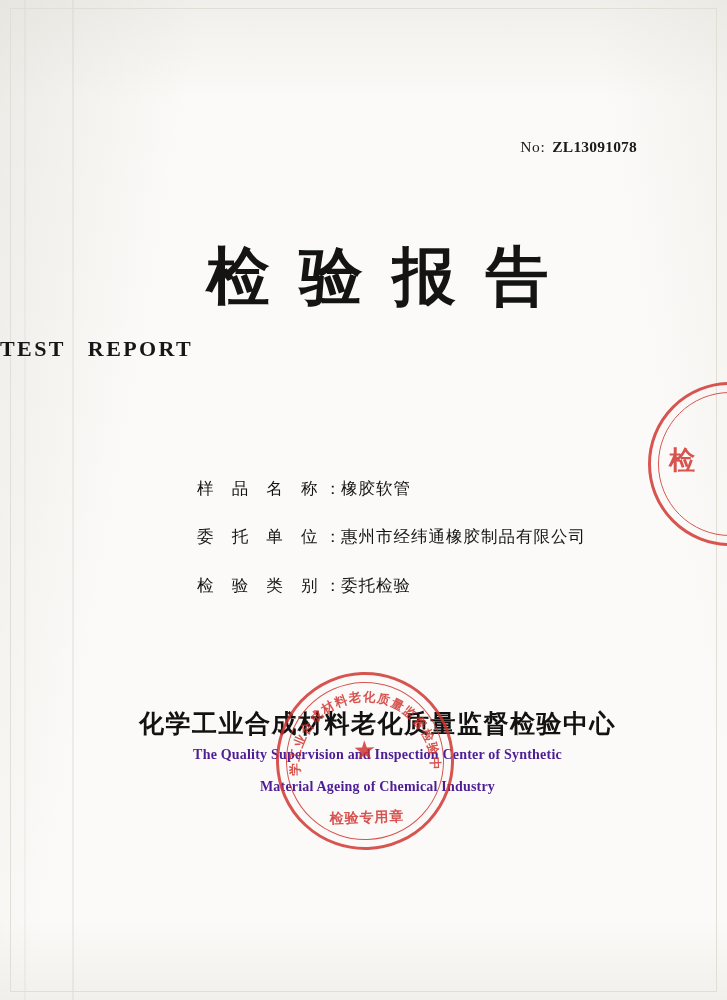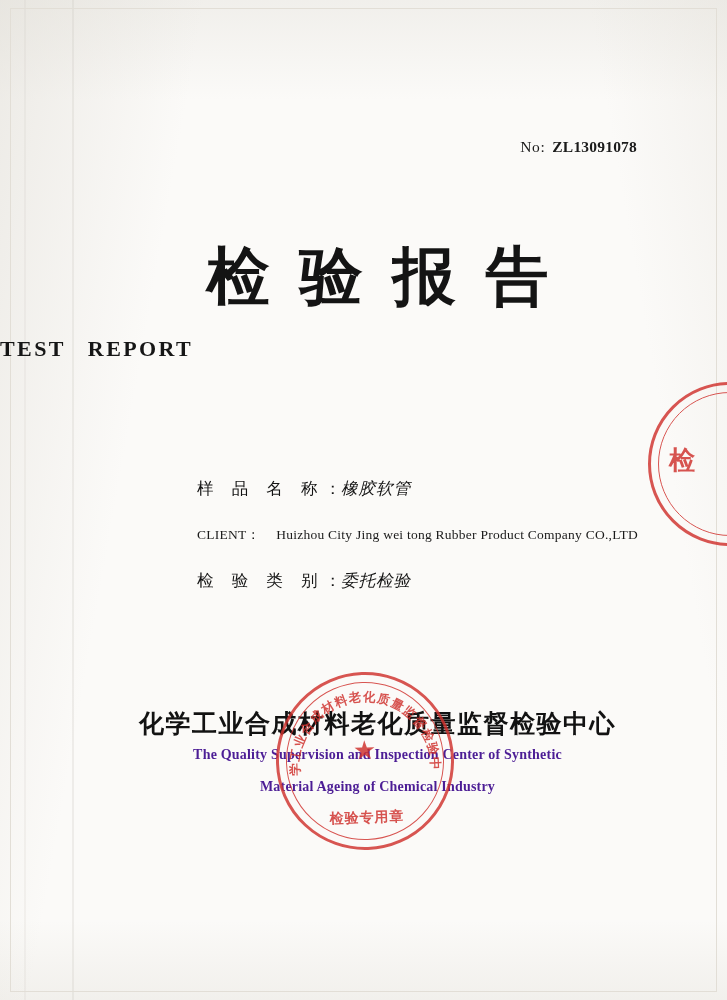--- a/index.html
+++ b/index.html
@@ -83,21 +83,21 @@
   .field { margin-bottom: 26px; }
   .field:last-child { margin-bottom: 0; }
   .field .cn {
     font-size: 16.5px;
     color: #141414;
     line-height: 1.35;
     white-space: nowrap;
   }
   .field .cn .label { letter-spacing: 7px; }
   .field .cn .sep { letter-spacing: 0px; }
-  .field .cn .value { letter-spacing: 1px; font-style: italic; }
+  .field .cn .value { letter-spacing: 1px; }
   .field .en {
     font-size: 13.5px;
     color: #1a1a1a;
     letter-spacing: 0.25px;
     margin-top: 2px;
     white-space: nowrap;
   }
   .field .en .gap { display: inline-block; width: 16px; }
 
   .footer {
@@ -228,22 +228,22 @@
 
   <div class="fields">
 
     <div class="field">
       <div class="cn">
         <span class="label">样 品 名 称</span><span class="sep">：</span><span class="value">橡胶软管</span>
       </div>
     </div>
 
     <div class="field">
-      <div class="en">
-        <span>CLIENT：</span><span class="gap"></span><span>Huizhou City Jing wei tong Rubber Product Company CO.,LTD</span>
+      <div class="cn">
+        <span class="label">委 托 单 位</span><span class="sep">：</span><span class="value">惠州市经纬通橡胶制品有限公司</span>
       </div>
     </div>
 
     <div class="field">
       <div class="cn">
         <span class="label">检 验 类 别</span><span class="sep">：</span><span class="value">委托检验</span>
       </div>
     </div>
 
   </div>

